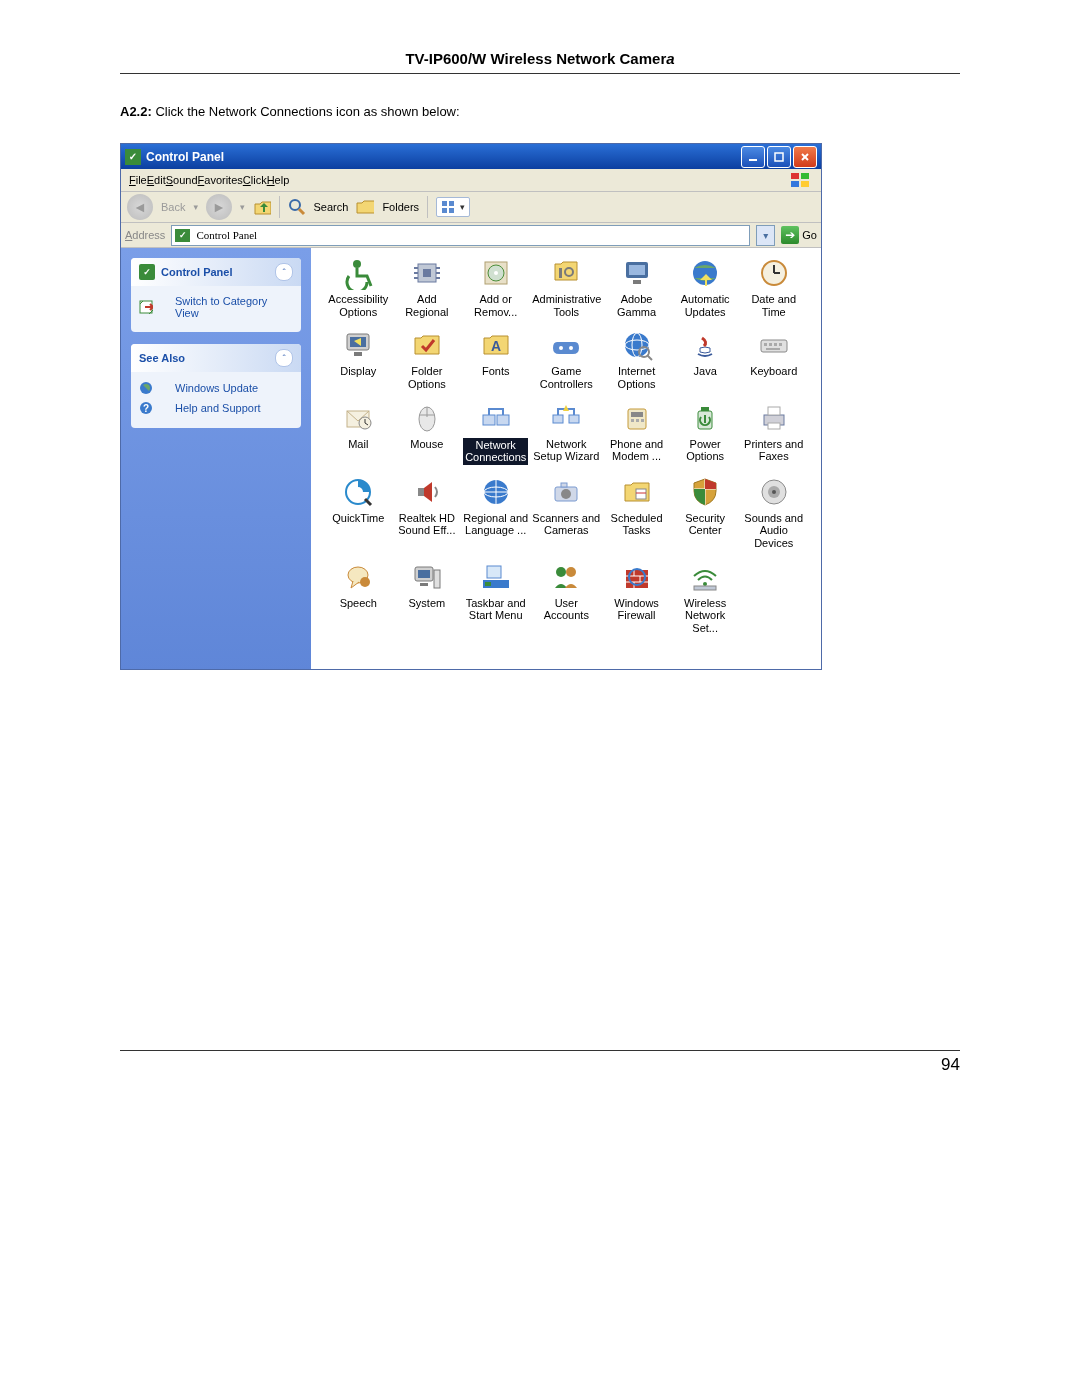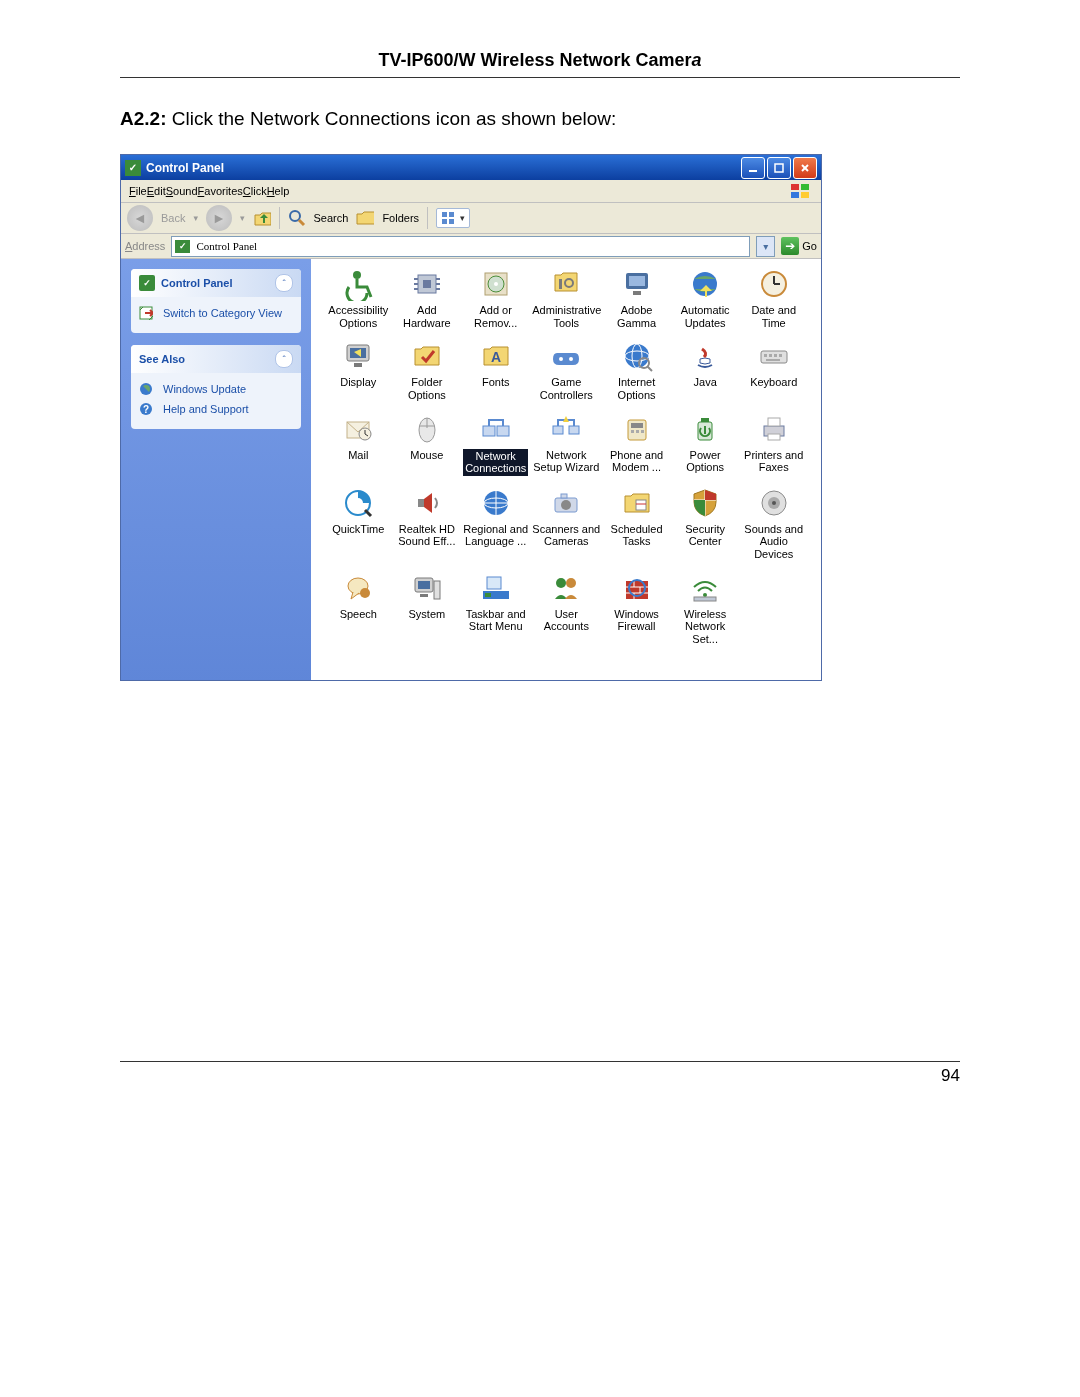--- a/index.html
+++ b/index.html
@@ -9,28 +9,28 @@
     width: 1080px;
     box-sizing: border-box;
   }
   .page {
     padding: 50px 120px 40px 120px;
     box-sizing: border-box;
   }
   .doc-title {
     text-align: center;
     font-weight: bold;
-    font-size: 18px;
+    font-size: 15px;
     padding-bottom: 6px;
     border-bottom: 1px solid #333;
   }
   .doc-title .ital { font-style: italic; }
   .instruction {
     margin-top: 30px;
-    font-size: 19px;
+    font-size: 13px;
   }
   .instruction .bold { font-weight: bold; }
   .shot-frame {
     margin-top: 24px;
     border: 1px solid #4e6aa8;
     width: 700px;
     height: 525px;
     background: #fff;
     overflow: hidden;
   }
@@ -143,21 +143,21 @@
   .panel-head {
     background: linear-gradient(to right,#fff,#c9d9f3);
     color:#1b4fa8; font-weight:bold;
     padding: 5px 8px;
     display:flex; align-items:center; justify-content:space-between;
   }
   .panel-head .hd-left { display:flex; align-items:center; gap:6px; }
   .panel-head .cp-badge { width:16px; height:16px; background:#3a8b3a; display:flex; align-items:center; justify-content:center; color:#fff; font-size:9px; font-weight:bold; border-radius:2px; }
   .collapse-btn { width:16px; height:16px; border-radius:8px; background:#fff; border:1px solid #b0c4e8; display:flex; align-items:center; justify-content:center; color:#5a7fc0; font-size:9px; }
   .panel-body { padding:6px 8px 10px 8px; }
-  .panel-link { display:flex; align-items:center; gap:10px; color:#1b4fa8; padding:3px 0; cursor:pointer; }
+  .panel-link { display:flex; align-items:center; gap:22px; color:#1b4fa8; padding:3px 0; cursor:pointer; }
   .panel-link .pico { width:14px; height:14px; display:flex; align-items:center; justify-content:center; }
   
   .iconarea { flex:1; background:#fff; padding:8px 15px; overflow:auto; }
   .icongrid { display:grid; grid-template-columns: repeat(7, 1fr); gap: 10px 4px; }
   .iconcell {
     display:flex; flex-direction:column; align-items:center;
     font:11px Tahoma, sans-serif; text-align:center;
     cursor:pointer;
   }
   .iconcell .ic { width:34px; height:34px; margin-bottom:3px; display:flex; align-items:center; justify-content:center; }
@@ -352,21 +352,21 @@
                   <g stroke="#6a7aa0" stroke-width="2">
                     <line x1="4" y1="12" x2="8" y2="12"></line>
                     <line x1="4" y1="17" x2="8" y2="17"></line>
                     <line x1="4" y1="22" x2="8" y2="22"></line>
                     <line x1="26" y1="12" x2="30" y2="12"></line>
                     <line x1="26" y1="17" x2="30" y2="17"></line>
                     <line x1="26" y1="22" x2="30" y2="22"></line>
                   </g>
                 </svg>
               </div>
-              <div class="lab">Add Hardware</div>
+              <div class="lab">Add Regional</div>
             </div>
             <div class="iconcell">
               <div class="ic">
                 <svg width="34" height="34" viewBox="0 0 34 34">
                   <rect x="6" y="6" width="22" height="22" fill="#e8e0c8" stroke="#b0a070"></rect>
                   <circle cx="17" cy="17" r="8" fill="#d0e0d0" stroke="#4c8e3a"></circle>
                   <circle cx="17" cy="17" r="2" fill="#fff"></circle>
                 </svg>
               </div>
               <div class="lab">Add or Remov...</div>

